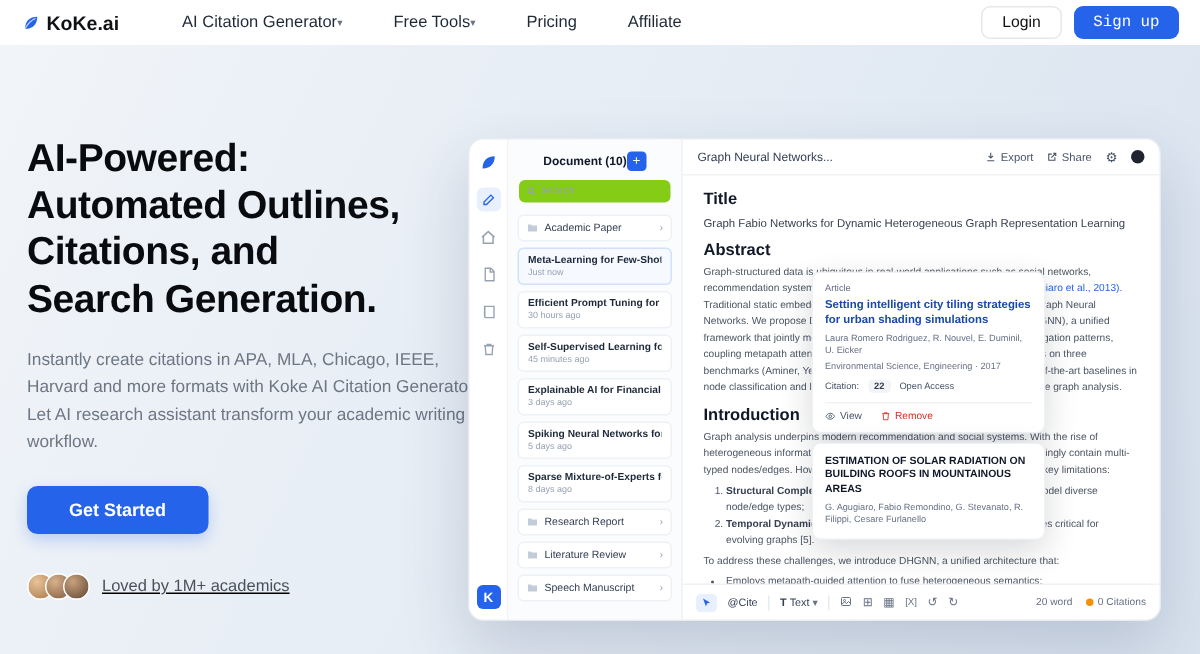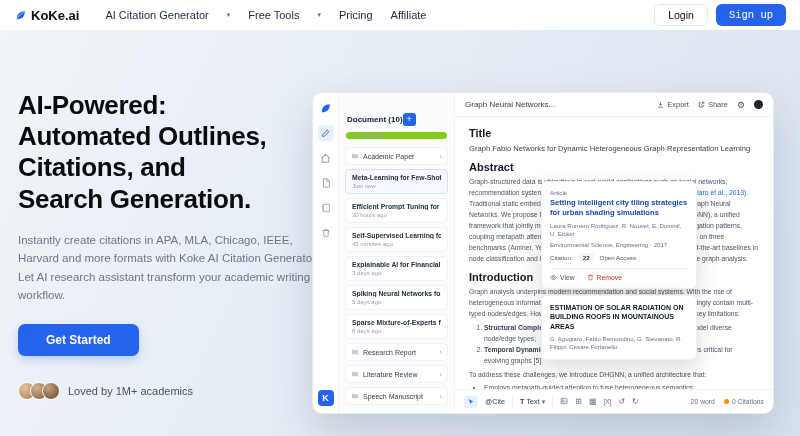--- a/index.html
+++ b/index.html
@@ -3,54 +3,54 @@
 <meta charset="utf-8">
 <style>
   * { margin:0; padding:0; box-sizing:border-box; }
   html,body { width:800px; height:436px; overflow:hidden; }
   body { font-family:"Liberation Sans", sans-serif; background:#fff; position:relative; }
 
   
   .navbar { height:30px; display:flex; align-items:center; padding:0 14px; background:#fff; position:relative; z-index:20; }
   .logo { display:flex; align-items:center; gap:4px; font-weight:bold; font-size:13px; color:#0f1115; cursor:pointer; }
   .nav-links { display:flex; gap:18px; margin-left:26px; font-size:11px; color:#1f2937; }
-  .nav-link { display:flex; align-items:center; gap:18px; cursor:pointer; }
+  .nav-link { display:flex; align-items:center; gap:0; cursor:pointer;margin-left:16px; }
   .chev { font-size:7px; color:#6b7280; }
   .nav-right { margin-left:auto; display:flex; gap:8px; }
   .btn-login { font-family:inherit; font-size:10.5px; padding:4px 13px; border:1px solid #e5e7eb; border-radius:6px; background:#fff; color:#111; cursor:pointer; }
   .btn-signup { font-family:Liberation Mono, monospace; font-size:10.5px; padding:4px 13px; border:none; border-radius:6px; background:#2563eb; color:#fff; cursor:pointer; }
 
   
   .hero { position:relative; height:406px; background:linear-gradient(115deg,#f1f4f8 0%,#e6edf5 45%,#d9e3ef 100%); }
   .hero-left { position:absolute; left:18px; top:60px; width:302px; }
   .hero-title { font-size:26px; font-weight:800; color:#0a0b0e; line-height:1.2; letter-spacing:-0.3px; }
   .hero-title span { display:block; }
   .hero-desc { margin-top:16px; font-size:11.5px; line-height:1.6; color:#6d7683; }
   .btn-cta { font-family:inherit; margin-top:20px; padding:9px 28px; background:#2563eb; color:#fff; border:none; border-radius:7px; font-size:12px; font-weight:bold; cursor:pointer; box-shadow:0 4px 10px rgba(37,99,235,.25); }
-  .social { margin-top:26px; display:flex; align-items:center; gap:8px; }
+  .social { margin-top:26px; display:flex; align-items:center; gap:8px;text-decoration:underline; }
   .avatars { display:flex; }
   .avatar { width:18px; height:18px; border-radius:50%; border:1.5px solid #fff; display:inline-block; }
   .avatar + .avatar { margin-left:-6px; }
   .a1 { background:radial-gradient(circle at 35% 30%, #e8c49a, #a9764a); }
   .a2 { background:radial-gradient(circle at 35% 30%, #d8b08c, #7d5a3c); }
   .a3 { background:radial-gradient(circle at 35% 30%, #c9a17e, #5f4630); }
   .social-text { font-size:11px; color:#49505c; }
 
   
   .app { position:absolute; top:62px; right:26px; width:462px; height:322px; background:#fff; border-radius:10px; border:1px solid #e8ecf1; box-shadow:0 18px 44px rgba(25,45,85,.18); display:flex; overflow:hidden; }
 
   
   .rail { width:26px; border-right:1px solid #f0f2f5; display:flex; flex-direction:column; align-items:center; padding:7px 0 7px; gap:9px; flex:none; }
   .rail-icon { width:16px; height:16px; color:#98a2b3; display:flex; align-items:center; justify-content:center; cursor:pointer; }
   .rail-icon.active { background:#e8f0fe; border-radius:4px; color:#2563eb; }
   .rail-k { margin-top:auto; width:16px; height:16px; background:#2563eb; border-radius:4px; color:#fff; font-size:9px; font-weight:bold; display:flex; align-items:center; justify-content:center; cursor:pointer; }
 
   
   .sidebar { width:116px; border-right:1px solid #f0f2f5; background:#fbfcfe; display:flex; flex-direction:column; padding:6px 0; flex:none; }
-  .sb-header { display:flex; align-items:center; justify-content:flex-start; padding:2px 8px 6px;margin-top:12px; }
+  .sb-header { display:flex; align-items:center; justify-content:center; padding:2px 8px 6px; }
   .sb-title { font-size:8px; font-weight:bold; color:#101828; }
   .sb-add { width:13px; height:13px; background:#2563eb; color:#fff; border:none; border-radius:3px; font-size:9px; line-height:1; display:flex; align-items:center; justify-content:center; cursor:pointer; }
   .sb-search { margin:0 7px 6px; height:15px; background:#84cc16; border-radius:4px; display:flex; align-items:center; gap:3px; padding:0 5px; }
   .sb-search input { border:none; background:transparent; outline:none; width:80px; font-family:inherit; font-size:7px; color:#344054; }
   .sb-search input::placeholder { color:#98a2b3; }
   .folder { display:flex; align-items:center; margin:2px 6px; padding:4px 5px; background:#fff; border:1px solid #eef1f5; border-radius:4px; font-size:7px; color:#344054; gap:4px; cursor:pointer; }
   .folder .chev-r { margin-left:auto; color:#98a2b3; font-size:7px; }
   .doc-item { margin:2px 6px; padding:4px 6px; background:#fff; border:1px solid #eef1f5; border-radius:4px; cursor:pointer; }
   .doc-item.selected { border-color:#d2e0fb; background:#f6f9ff; }
   .doc-title { font-size:6.8px; font-weight:bold; color:#1d2939; white-space:nowrap; overflow:hidden; }

